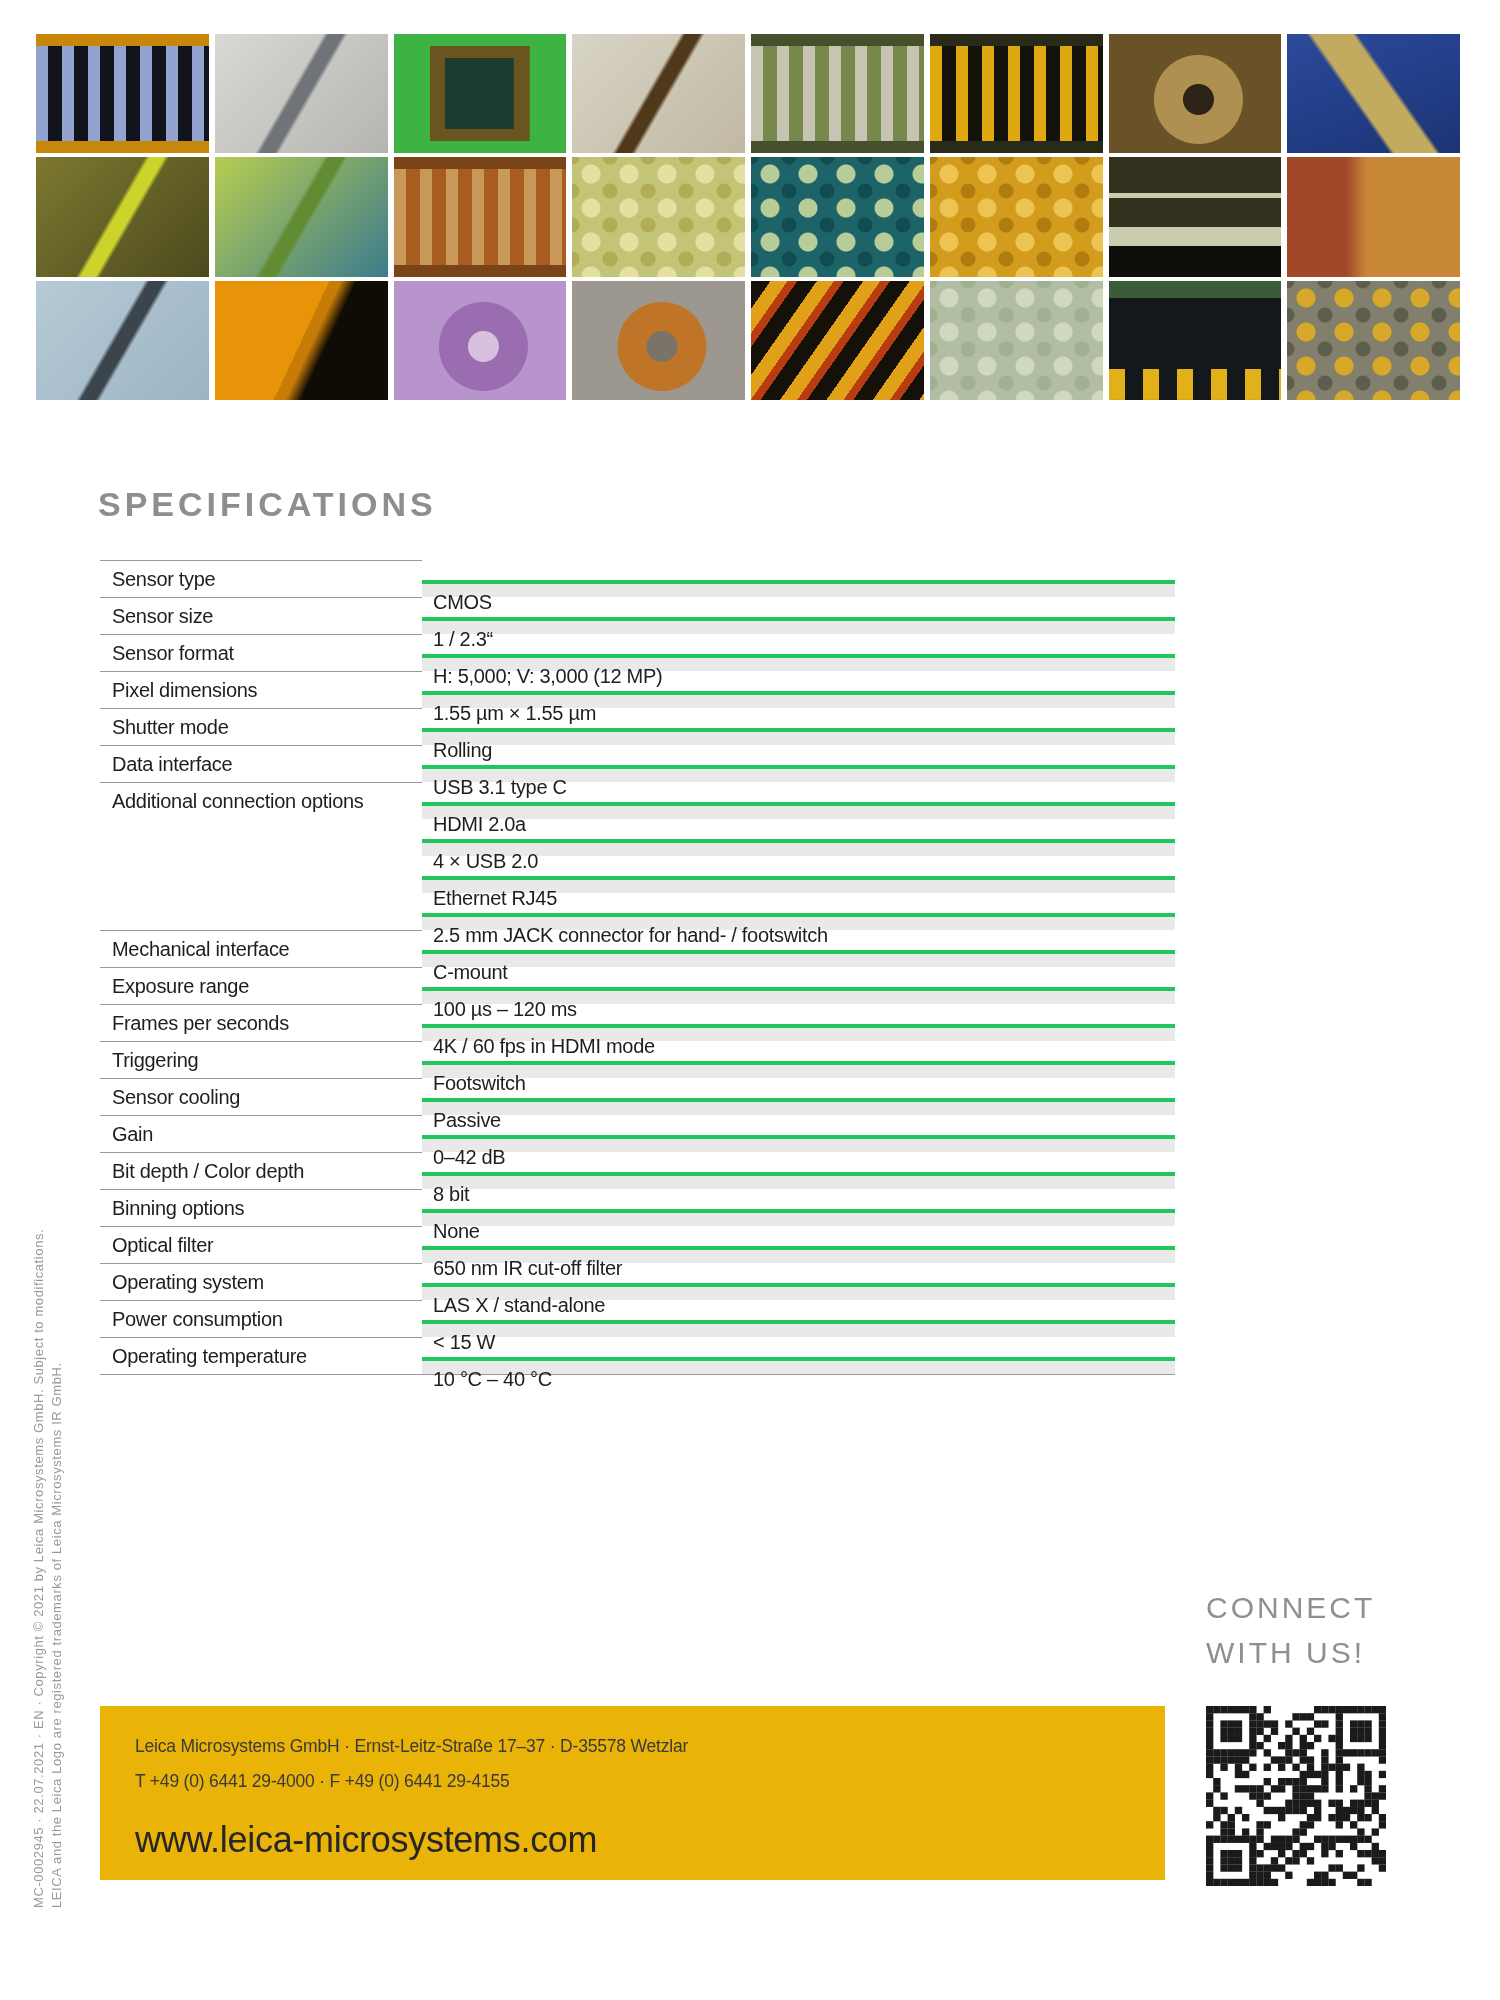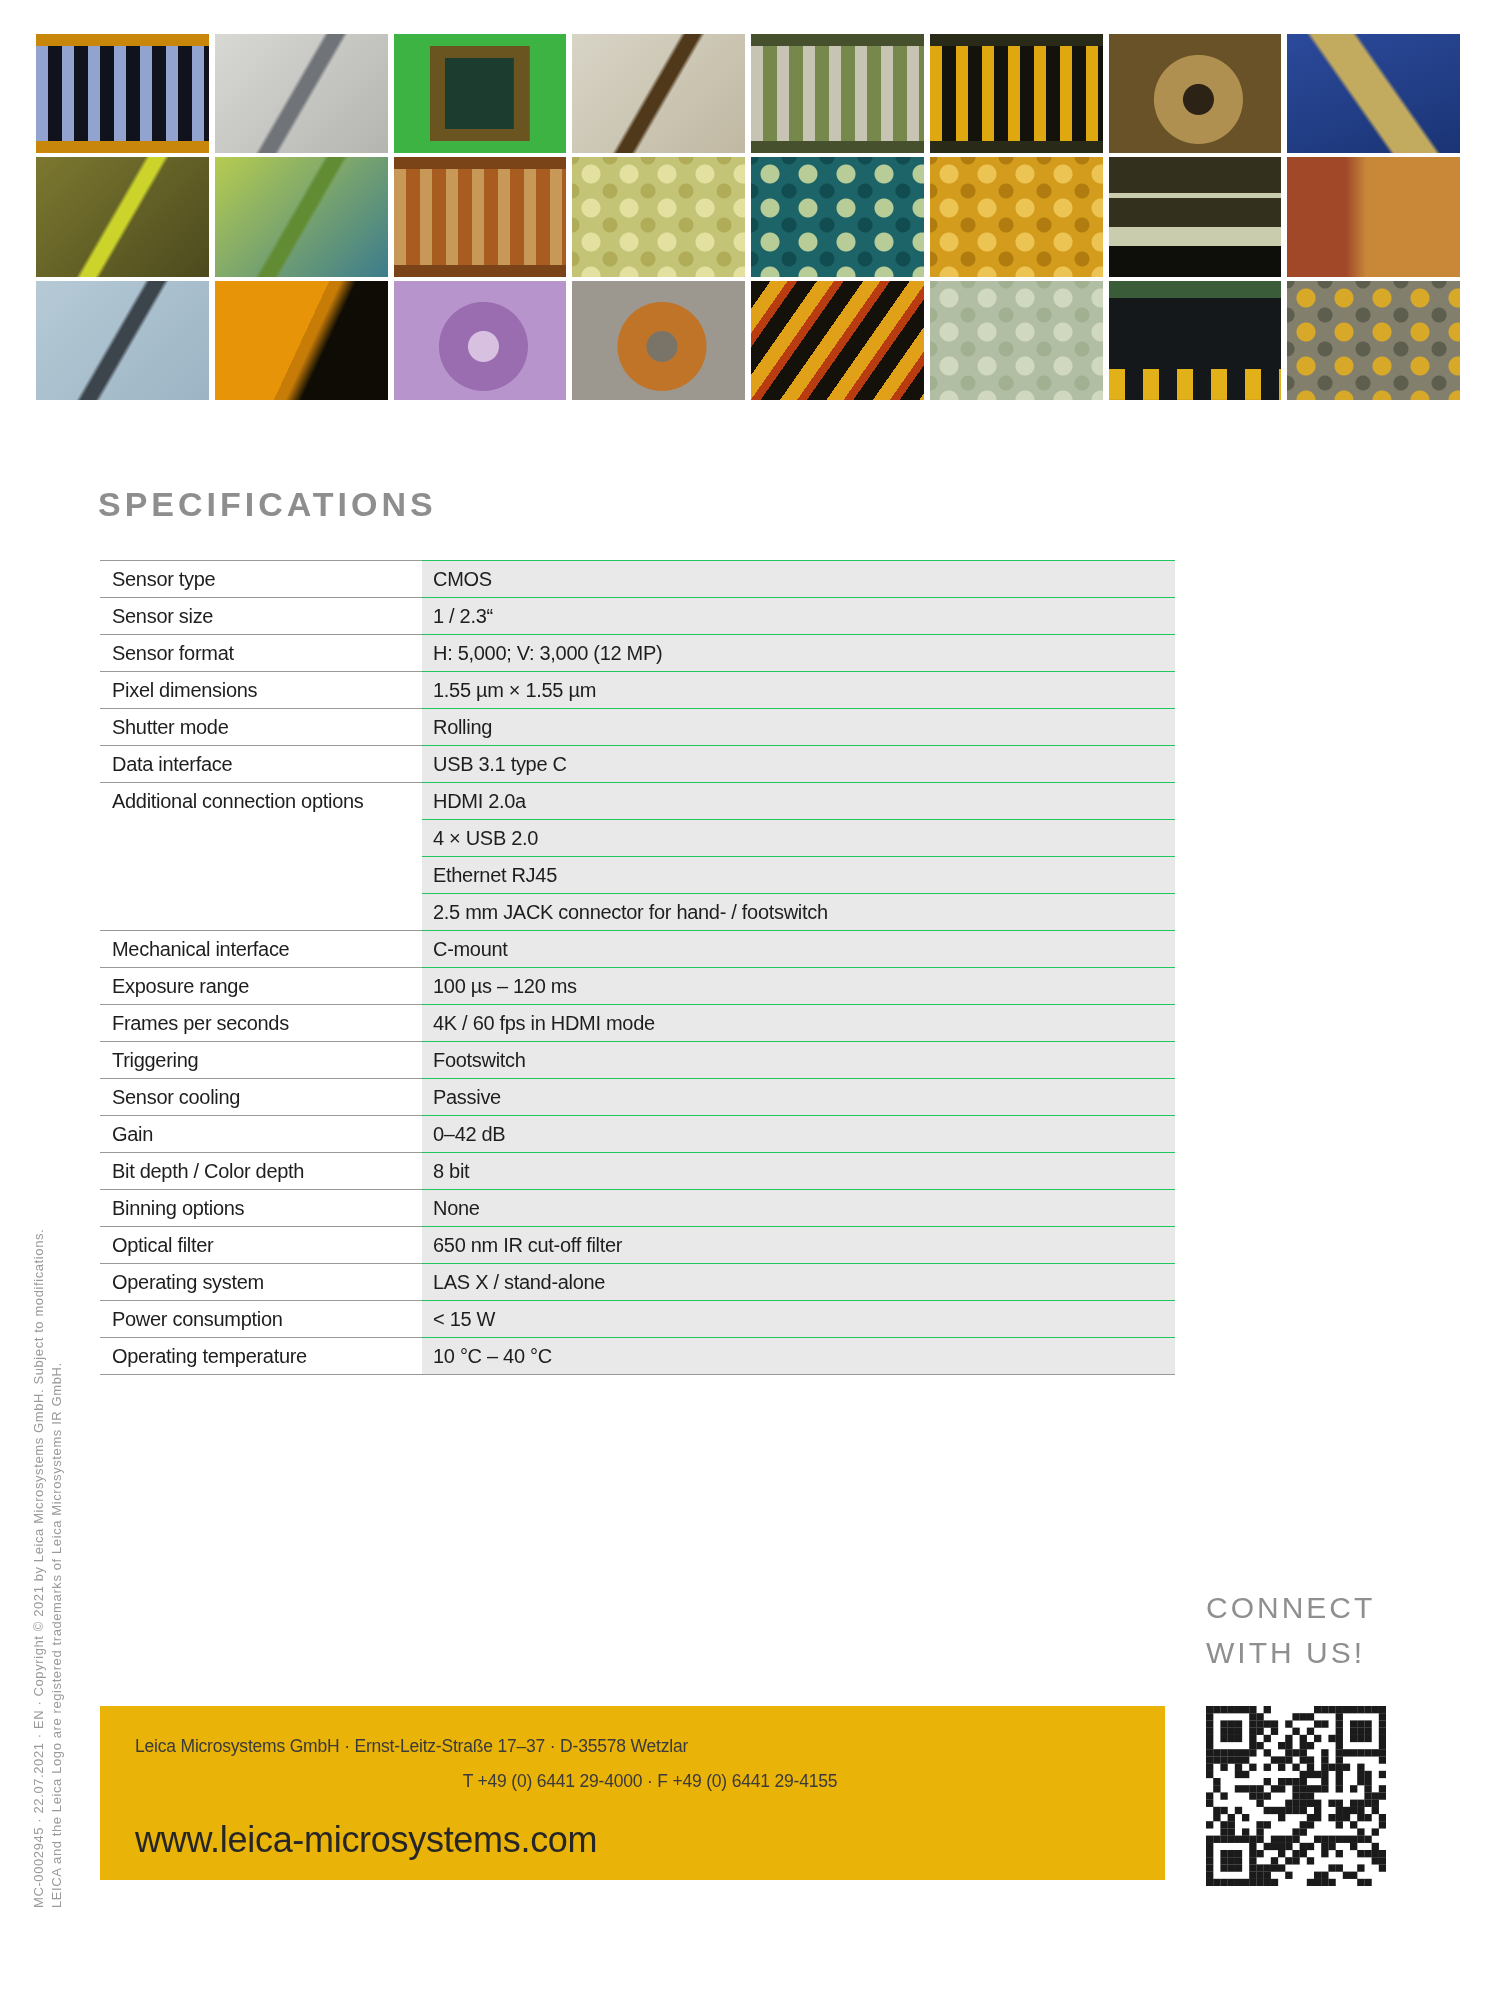--- a/index.html
+++ b/index.html
@@ -15,38 +15,38 @@
   
   .spec-heading{position:absolute;left:98px;top:486px;font-size:34px;line-height:36px;
                 letter-spacing:4px;color:#8e8e8e;font-weight:700;}
 
   
   .spec-table{position:absolute;left:100px;top:560px;width:1075px;border-bottom:1px solid #999;}
   .spec-row{display:flex;height:37px;}
   .spec-label{width:322px;box-sizing:border-box;padding-left:12px;font-size:20px;
               line-height:36px;color:#1e1e1e;letter-spacing:-0.3px;}
   .spec-label.bt{border-top:1px solid #999;}
-  .spec-value{flex:1;box-sizing:border-box;background:#e9e9e9;border-top:1px solid #22c55e;
-              padding-left:11px;font-size:20px;line-height:36px;color:#1e1e1e;letter-spacing:-0.3px;}
+  .spec-value{flex:1;box-sizing:border-box;background:#e9e9e9;border-top:4px solid #22c55e;
+              padding-left:11px;font-size:20px;line-height:36px;color:#1e1e1e;letter-spacing:-0.3px;margin-top:20px;}
 
   
   .vtext{position:absolute;white-space:nowrap;font-size:13px;letter-spacing:0.6px;
          color:#9a9a9a;transform-origin:0 0;transform:rotate(-90deg);}
   .vtext1{left:31px;top:1908px;}
   .vtext2{left:49px;top:1908px;}
 
   
   .connect{position:absolute;left:1206px;top:1585px;font-size:30px;line-height:45px;
            letter-spacing:3px;color:#8f8f8f;}
 
   
   .footer-box{position:absolute;left:100px;top:1706px;width:1065px;height:174px;
               background:#eab308;box-sizing:border-box;padding:30px 0 0 35px;}
   .footer-address,.footer-phone{font-size:17.5px;line-height:20px;color:#3a3a3a;letter-spacing:-0.2px;}
-  .footer-phone{margin-top:15px;text-align:center;}
+  .footer-phone{margin-top:15px;}
   .footer-url{margin-top:28px;font-size:36px;color:#262626;letter-spacing:-0.3px;}
 
   .qr{position:absolute;left:1206px;top:1706px;width:180px;height:180px;background:#fff;}
 </style>
 </head>
 <body>
 
 <div class="page">
 
   <div class="mosaic" id="mosaic">

